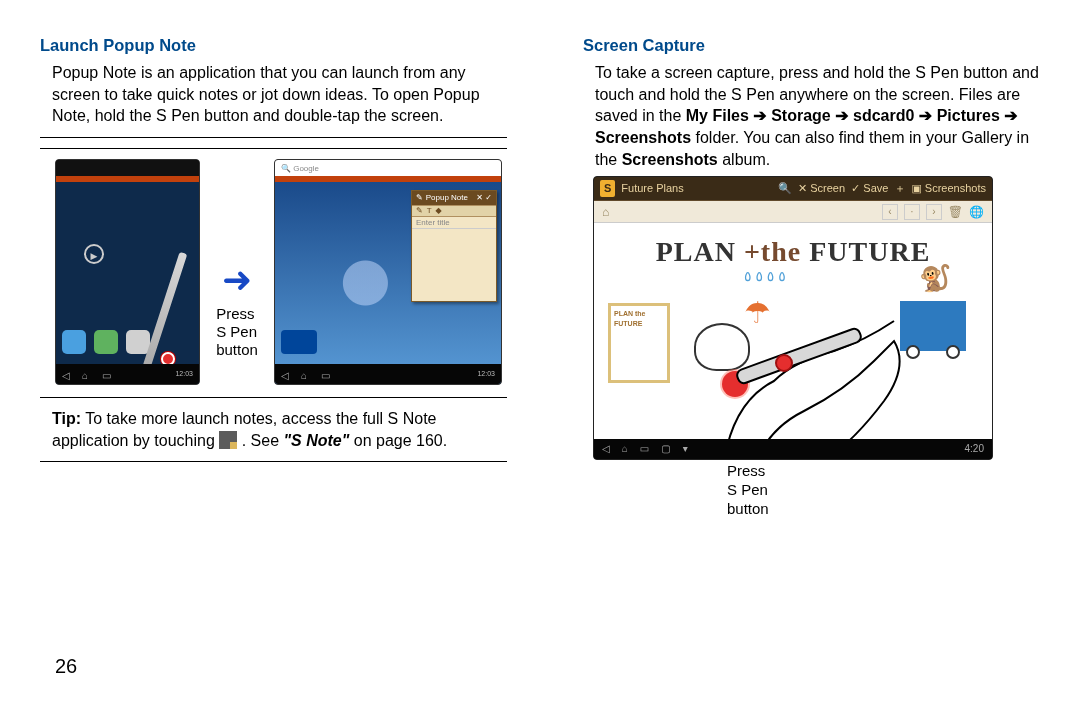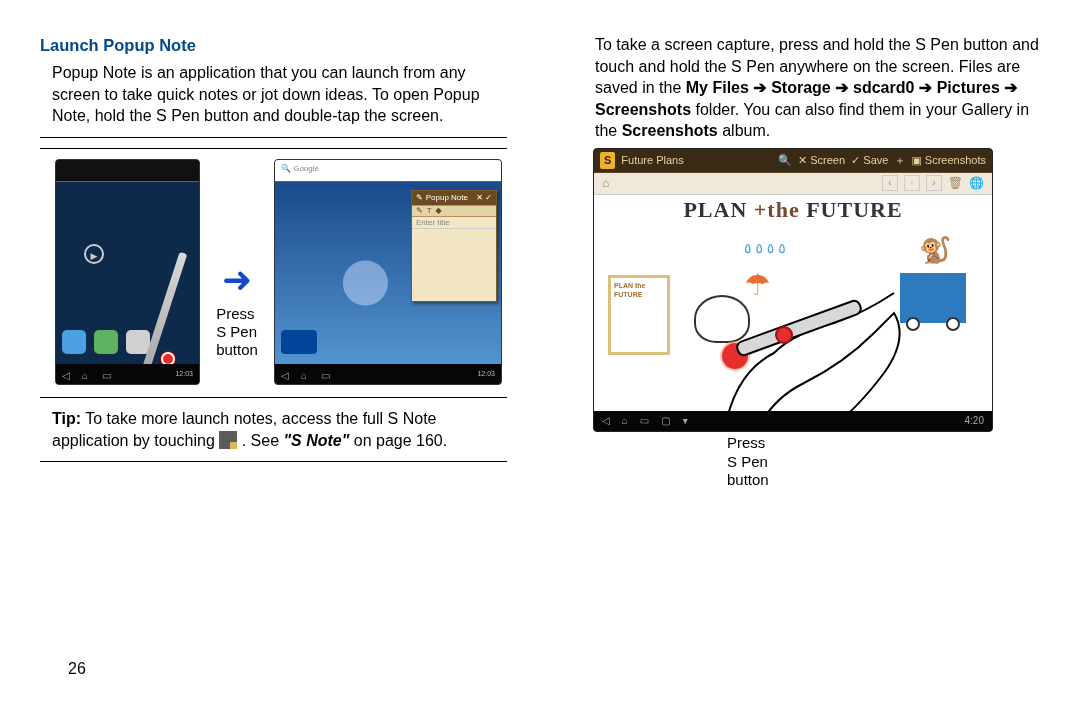--- a/index.html
+++ b/index.html
@@ -52,21 +52,21 @@
     width: 145px;
     height: 226px;
     border: 1px solid #333;
     background: #000;
     border-radius: 4px;
     display: flex;
     flex-direction: column;
     overflow: hidden;
     position: relative;
   }
-  .tablet-top { height: 22px; background:#111; border-bottom:1px solid #c2410c; }
+  .tablet-top { height: 22px; background:#111; border-bottom:6px solid #c2410c; }
   .tablet-screen1 { flex:1; background: linear-gradient(#0e2a4b,#0e2a4b); position:relative; }
   .play { width:20px;height:20px;border:2px solid #ccc;border-radius:50%;position:absolute;top:62px;left:28px;color:#ccc;font-size:9px;line-height:20px;text-align:center;}
   .apprail { position:absolute; bottom:0;left:0;right:0;height:20px;background:#060606;display:flex;gap:10px;align-items:center;padding:0 6px;}
   .navbtn{width:10px;height:10px;color:#aaa;font-size:10px;}
   .clock{color:#bbb;font-size:7px;margin-left:auto;}
   .homerow{position:absolute;bottom:22px;left:0;right:0;height:40px;display:flex;gap:8px;align-items:center;padding:0 6px;}
   .hicon{width:24px;height:24px;border-radius:5px;background:#4aa0e0;}
   .hicon.g{background:#5fb25f;}
   .hicon.p{background:#d0d0d0;}
   .dandelion{position:absolute;inset:0;background: radial-gradient(circle at 40% 50%, rgba(200,220,255,.5) 0 22px, transparent 23px), linear-gradient(#1a4a8a 0%, #5a9cd8 100%);}
@@ -75,31 +75,31 @@
   .note-popup .npclose{margin-left:auto;font-size:8px;}
   .note-popup .nptool{height:12px;background:#e2d3a8;border-top:1px solid #b09060;border-bottom:1px solid #b09060;font-size:8px;display:flex;align-items:center;gap:4px;padding:0 4px;color:#6b4a20;}
   .note-popup .nptitle{height:12px;font-size:8px;color:#888;padding:1px 4px;border-bottom:1px solid #ccc;}
   .pen-hand{position:absolute;width:8px;height:120px;background:linear-gradient(#d8d8d8,#aaa);transform:rotate(18deg);top:68px;left:105px;border-radius:3px;}
   .pen-dot{position:absolute;width:14px;height:14px;border-radius:50%;background:#e52e2e;border:2px solid #fff;top:170px;left:105px;box-shadow:0 0 0 1px #b00;}
   .arrow-block{width:62px;display:flex;flex-direction:column;align-items:center;justify-content:center;margin-top:110px;}
   .arrow{color:#1849c5;font-size:36px;line-height:0.6;}
   .arrow-label{font-size:15px;text-align:left;margin-top:14px;line-height:1.2;}
   .snote-icon{display:inline-block;width:18px;height:18px;background:#5b5b5b;position:relative;vertical-align:-3px;}
   .snote-icon::after{content:"";position:absolute;width:7px;height:7px;background:#dbb65c;bottom:0;right:0;}
-  .pagenum{position:absolute;left:68px;bottom:40px;font-size:16px;}
+  .pagenum{position:absolute;left:55px;bottom:40px;font-size:20px;}
   
   .big-shot{width:400px;height:284px;border:1px solid #222;background:#000;border-radius:4px;overflow:hidden;position:relative;margin-left:20px;margin-top:6px;}
   .big-top{height:24px;background:#3a2b17;border-bottom:1px solid #60492b;display:flex;align-items:center;padding:0 6px;gap:6px;color:#e8d2a0;font-size:11px;}
   .big-top .spacer{flex:1;}
   .big-top .tbtn{font-size:11px;}
   .big-tool{height:22px;background:#f0e9d9;border-bottom:1px solid #ccc;display:flex;align-items:center;gap:6px;padding:0 8px;color:#9a8a66;font-size:12px;}
   .big-tool .spacer{flex:1;}
   .big-tool .navc{width:16px;height:16px;border:1px solid #ccc;font-size:10px;line-height:14px;text-align:center;}
   .canvas{flex:1;position:absolute;top:46px;left:0;right:0;bottom:20px;background:#fff;}
-  .banner{font-family: cursive; font-weight:bold;font-size:22px;color:#333;text-align:center;letter-spacing:1px;}
+  .banner{font-family: cursive; font-weight:bold;font-size:28px;color:#333;text-align:center;padding-top:10px;letter-spacing:1px;}
   .banner .t1{color:#764a2f;}
   .thumb{position:absolute;left:14px;top:80px;width:62px;height:80px;border:3px solid #dcc07a;background:#fff;font-size:7px;color:#555;padding:3px;overflow:hidden;}
   .doodle{position:absolute;}
   .drops{top:44px;left:150px;color:#50a0d8;font-size:14px;}
   .monkey{top:38px;right:40px;color:#000;font-size:26px;}
   .umbrella{top:70px;left:150px;color:#e57030;font-size:30px;}
   .face{top:100px;left:100px;width:56px;height:48px;border:2px solid #333;border-radius:50% 50% 40% 40%;}
   .bus{top:78px;right:26px;width:66px;height:50px;background:#2d7abf;}
   .buswheel{width:14px;height:14px;border:2px solid #333;border-radius:50%;background:#fff;position:absolute;bottom:-8px;}
   .hand{position:absolute;top:88px;left:120px;width:200px;height:170px;}
@@ -183,20 +183,21 @@
     </div>
 
     <hr class="rule">
     <p class="tip">
       <span class="tip-label">Tip:</span><span> To take more launch notes, access the full S Note application by touching </span><span class="snote-icon"></span><span> . See </span><span class="ref">"S Note"</span><span> on page 160.</span>
     </p>
     <hr class="rule">
   </div>
 
   <div class="col">
+    <h3 class="sec">Screen Capture</h3>
     <p class="body">
       <span>To take a screen capture, press and hold the S Pen button and touch and hold the S Pen anywhere on the screen. Files are saved in the </span><span class="path-bold">My Files ➔ Storage ➔ sdcard0 ➔ Pictures ➔ Screenshots</span><span> folder. You can also find them in your Gallery in the </span><span class="path-bold">Screenshots</span><span> album.</span>
     </p>
 
     <div class="big-shot">
       <div class="big-top">
         <span style="background:#f0b030;color:#3a2b17;padding:1px 4px;border-radius:2px;font-weight:bold;">S</span>
         <span>Future Plans</span>
         <span class="spacer"></span>
         <span class="tbtn">🔍</span>

